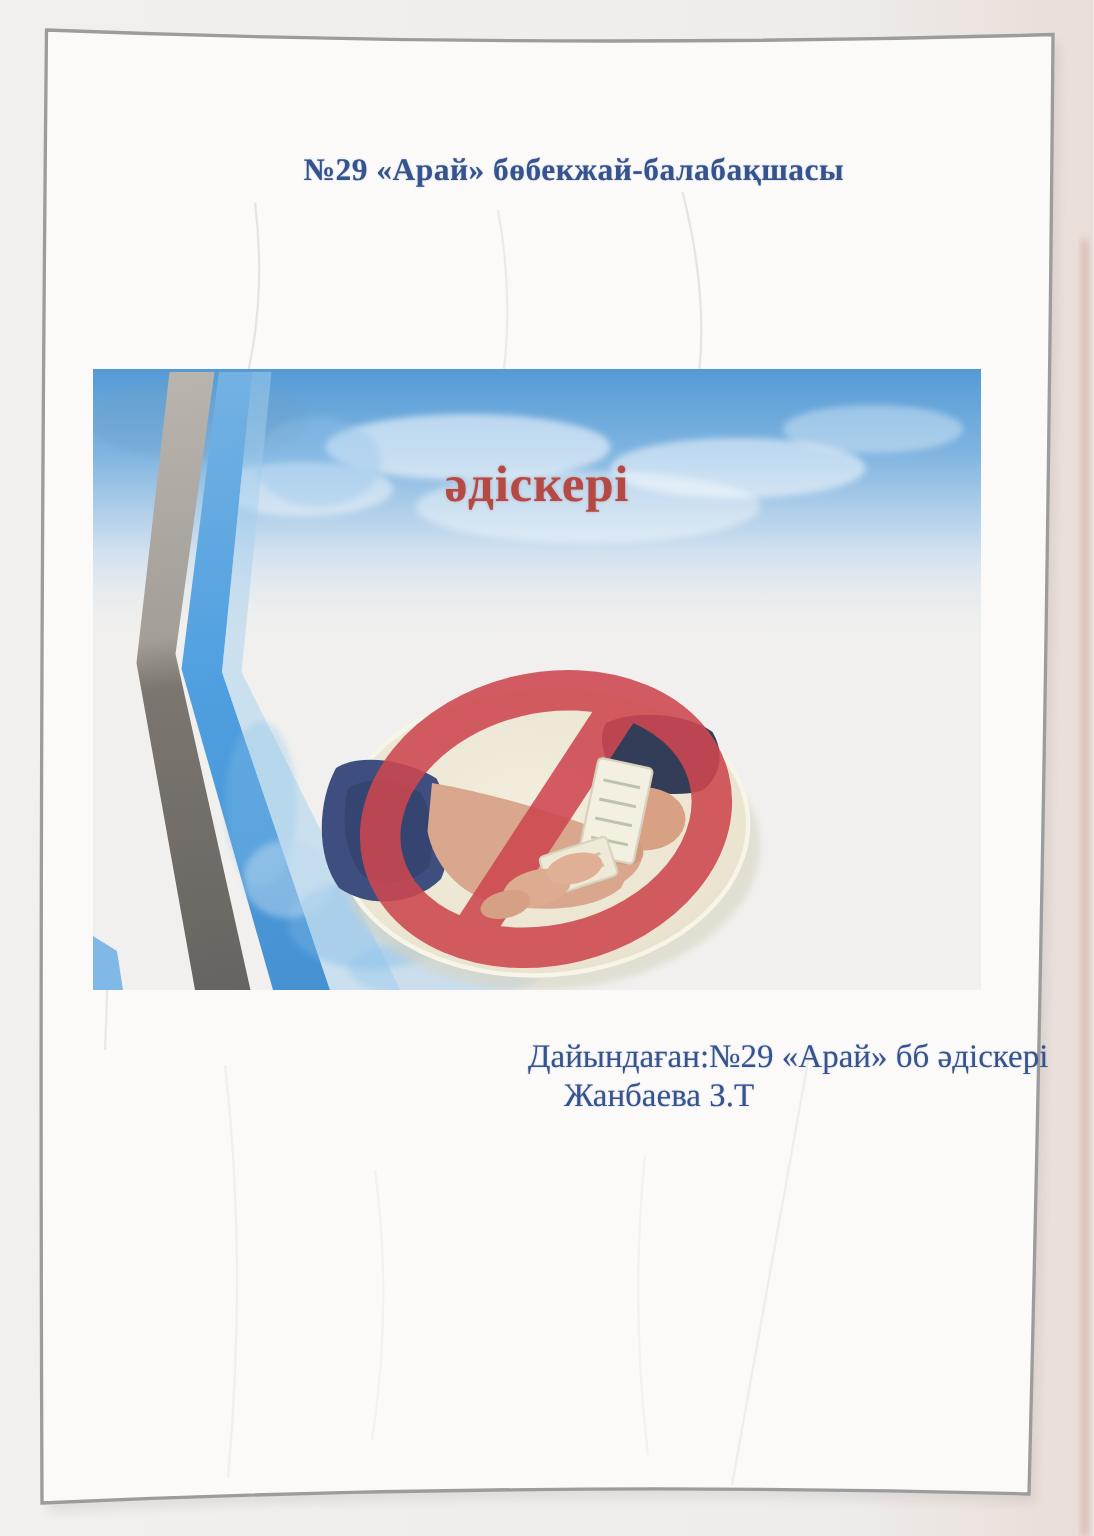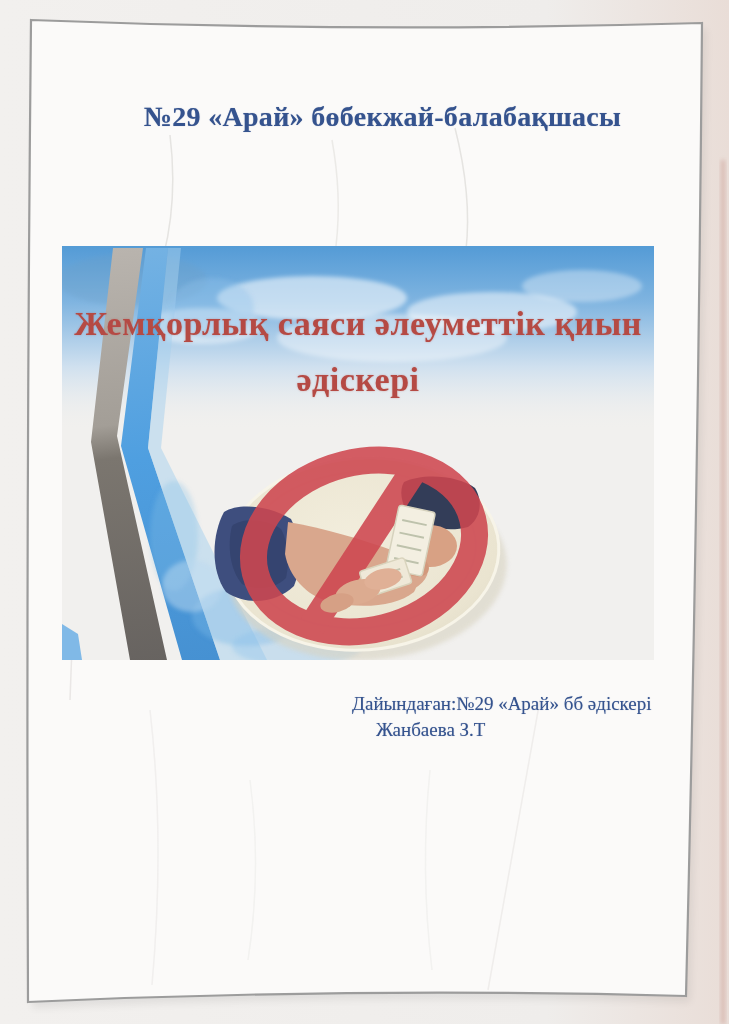--- a/index.html
+++ b/index.html
@@ -4,38 +4,38 @@
 <style>
   html,body{margin:0;padding:0;background:#e9e7e5;}
   .stage{
     position:relative;width:729px;height:1024px;overflow:hidden;
     font-family:"Liberation Serif","DejaVu Serif",serif;
     background:#f2f0ee;
   }
   .bg-svg{position:absolute;left:0;top:0;width:729px;height:1024px;}
   .page-header{
     position:absolute;left:60px;top:101px;width:645px;
-    text-align:center;font-size:28px;font-weight:bold;color:#35538e;
+    text-align:center;font-size:21px;font-weight:bold;color:#35538e;
     text-shadow:0 0 1px rgba(53,83,142,.45);
     letter-spacing:.3px;
   }
   .slide{
     position:absolute;left:62px;top:246px;width:592px;height:414px;
   }
   .slide-art{position:absolute;left:0;top:0;width:592px;height:414px;}
   .slide-title{
     position:absolute;left:0;top:50px;width:100%;
     text-align:center;color:#b54a44;font-weight:bold;
     font-size:34px;line-height:56px;
     text-shadow:0 0 2px rgba(181,74,68,.4);
     letter-spacing:.5px;
   }
   .attribution{
     position:absolute;left:352px;top:691px;
-    font-size:19px;line-height:26px;color:#35538e;
+    font-size:22px;line-height:26px;color:#35538e;
     text-shadow:0 0 1px rgba(53,83,142,.4);
   }
   .attribution .line2{margin-left:24px;}
 </style>
 </head>
 <body>
 
 <div class="stage">
 
   <svg class="bg-svg" viewBox="0 0 729 1024">
@@ -161,21 +161,20 @@
 
         <g>
           <ellipse cx="296" cy="346" rx="23" ry="12" fill="#dcab90" transform="rotate(-14 296 346)"></ellipse>
           <ellipse cx="321" cy="333" rx="19" ry="10" fill="#e0b096" transform="rotate(-14 321 333)"></ellipse>
           <ellipse cx="275" cy="357" rx="17" ry="9" fill="#d6a085" transform="rotate(-14 275 357)"></ellipse>
         </g>
       </g>
     </svg>
 
     <div class="slide-title">
-      <div>Жемқорлық саяси әлеуметтік қиын</div>
       <div>әдіскері</div>
     </div>
   </div>
 
   <div class="attribution">
     <div class="line1">Дайындаған:№29 «Арай» бб әдіскері</div>
     <div class="line2">Жанбаева З.Т</div>
   </div>
 
 </div>

